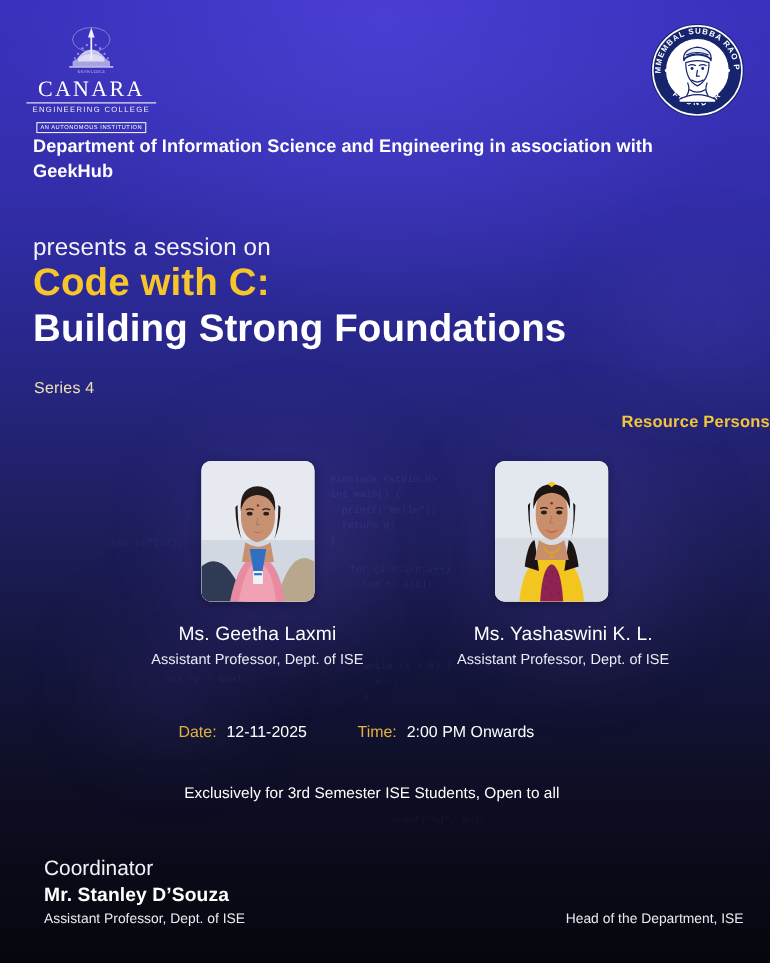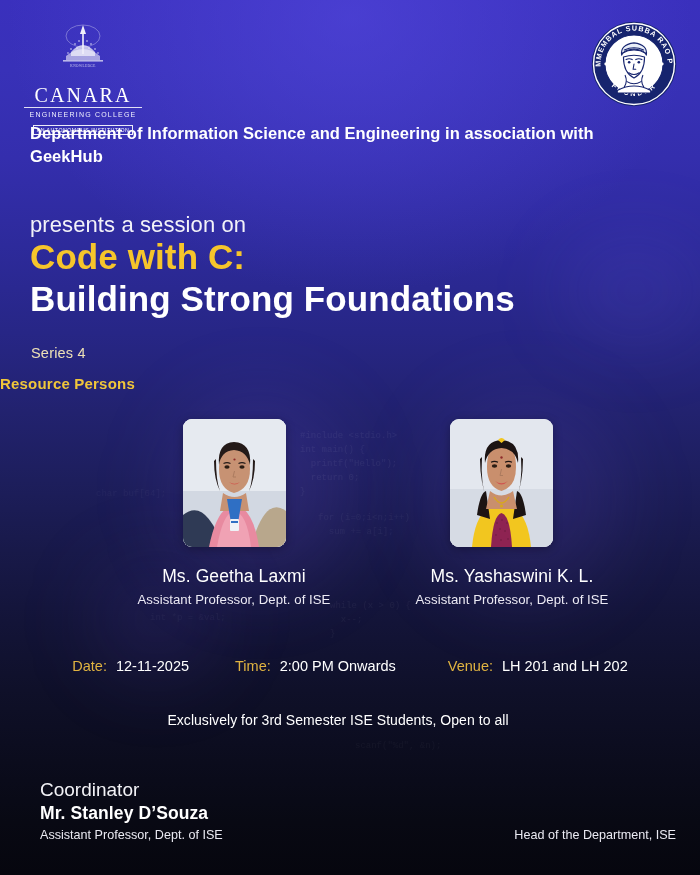--- a/index.html
+++ b/index.html
@@ -61,21 +61,21 @@
 
   
   .logo-left {
     position:absolute; left:24px; top:22px;
     width:118px; text-align:center; color:#ffffff;
   }
   .ceclogo-mark { width:100%; display:block; height:48px; }
   .cec-name {
     font-family:"Liberation Serif", serif;
     font-size:20px; letter-spacing:2.1px;
-    line-height:1; margin-top:15px;
+    line-height:1; margin-top:1px;
     border-bottom:1px solid rgba(255,255,255,0.85);
     padding-bottom:2px;
   }
   .cec-sub {
     font-size:7px; letter-spacing:1.2px; margin-top:3px;
     color:#f0f0ff;
   }
   .cec-auto {
     display:inline-block; margin-top:3px;
     border:1px solid rgba(255,255,255,0.9);
@@ -111,21 +111,21 @@
     letter-spacing:0.1px; line-height:1.1;
   }
   .series {
     position:absolute; left:31px; top:345px;
     color:#ede0b6; font-size:14.5px; font-weight:400;
     letter-spacing:0.2px;
   }
 
   .resource-label {
     position:absolute; left:0; top:375px; width:700px;
-    text-align:left;
+    text-align:right;
     color:#f0c63a; font-size:15px; font-weight:bold;
     letter-spacing:0.2px;
   }
 
   
   .photo {
     position:absolute; top:419px;
     width:103px; height:128px;
     border-radius:9px;
     overflow:hidden;
@@ -359,24 +359,20 @@
     <span class="det-group">
       <span class="det-label">Date:</span>
       <span class="det-value">12-11-2025</span>
     </span>
     <span class="gap-a"></span>
     <span class="det-group">
       <span class="det-label">Time:</span>
       <span class="det-value">2:00 PM Onwards</span>
     </span>
     <span class="gap-b"></span>
-    <span class="det-group">
-      <span class="det-label">Venue:</span>
-      <span class="det-value">LH 201 and LH 202</span>
-    </span>
   </div>
 
   <div class="eligibility">Exclusively for 3rd Semester ISE Students, Open to all</div>
 
   <div class="coord-title">Coordinator</div>
   <div class="foot-name-l">Mr. Stanley D’Souza</div>
   <div class="foot-role-l">Assistant Professor, Dept. of ISE</div>
   <div class="foot-role-r">Head of the Department, ISE</div>
 
 </div>

